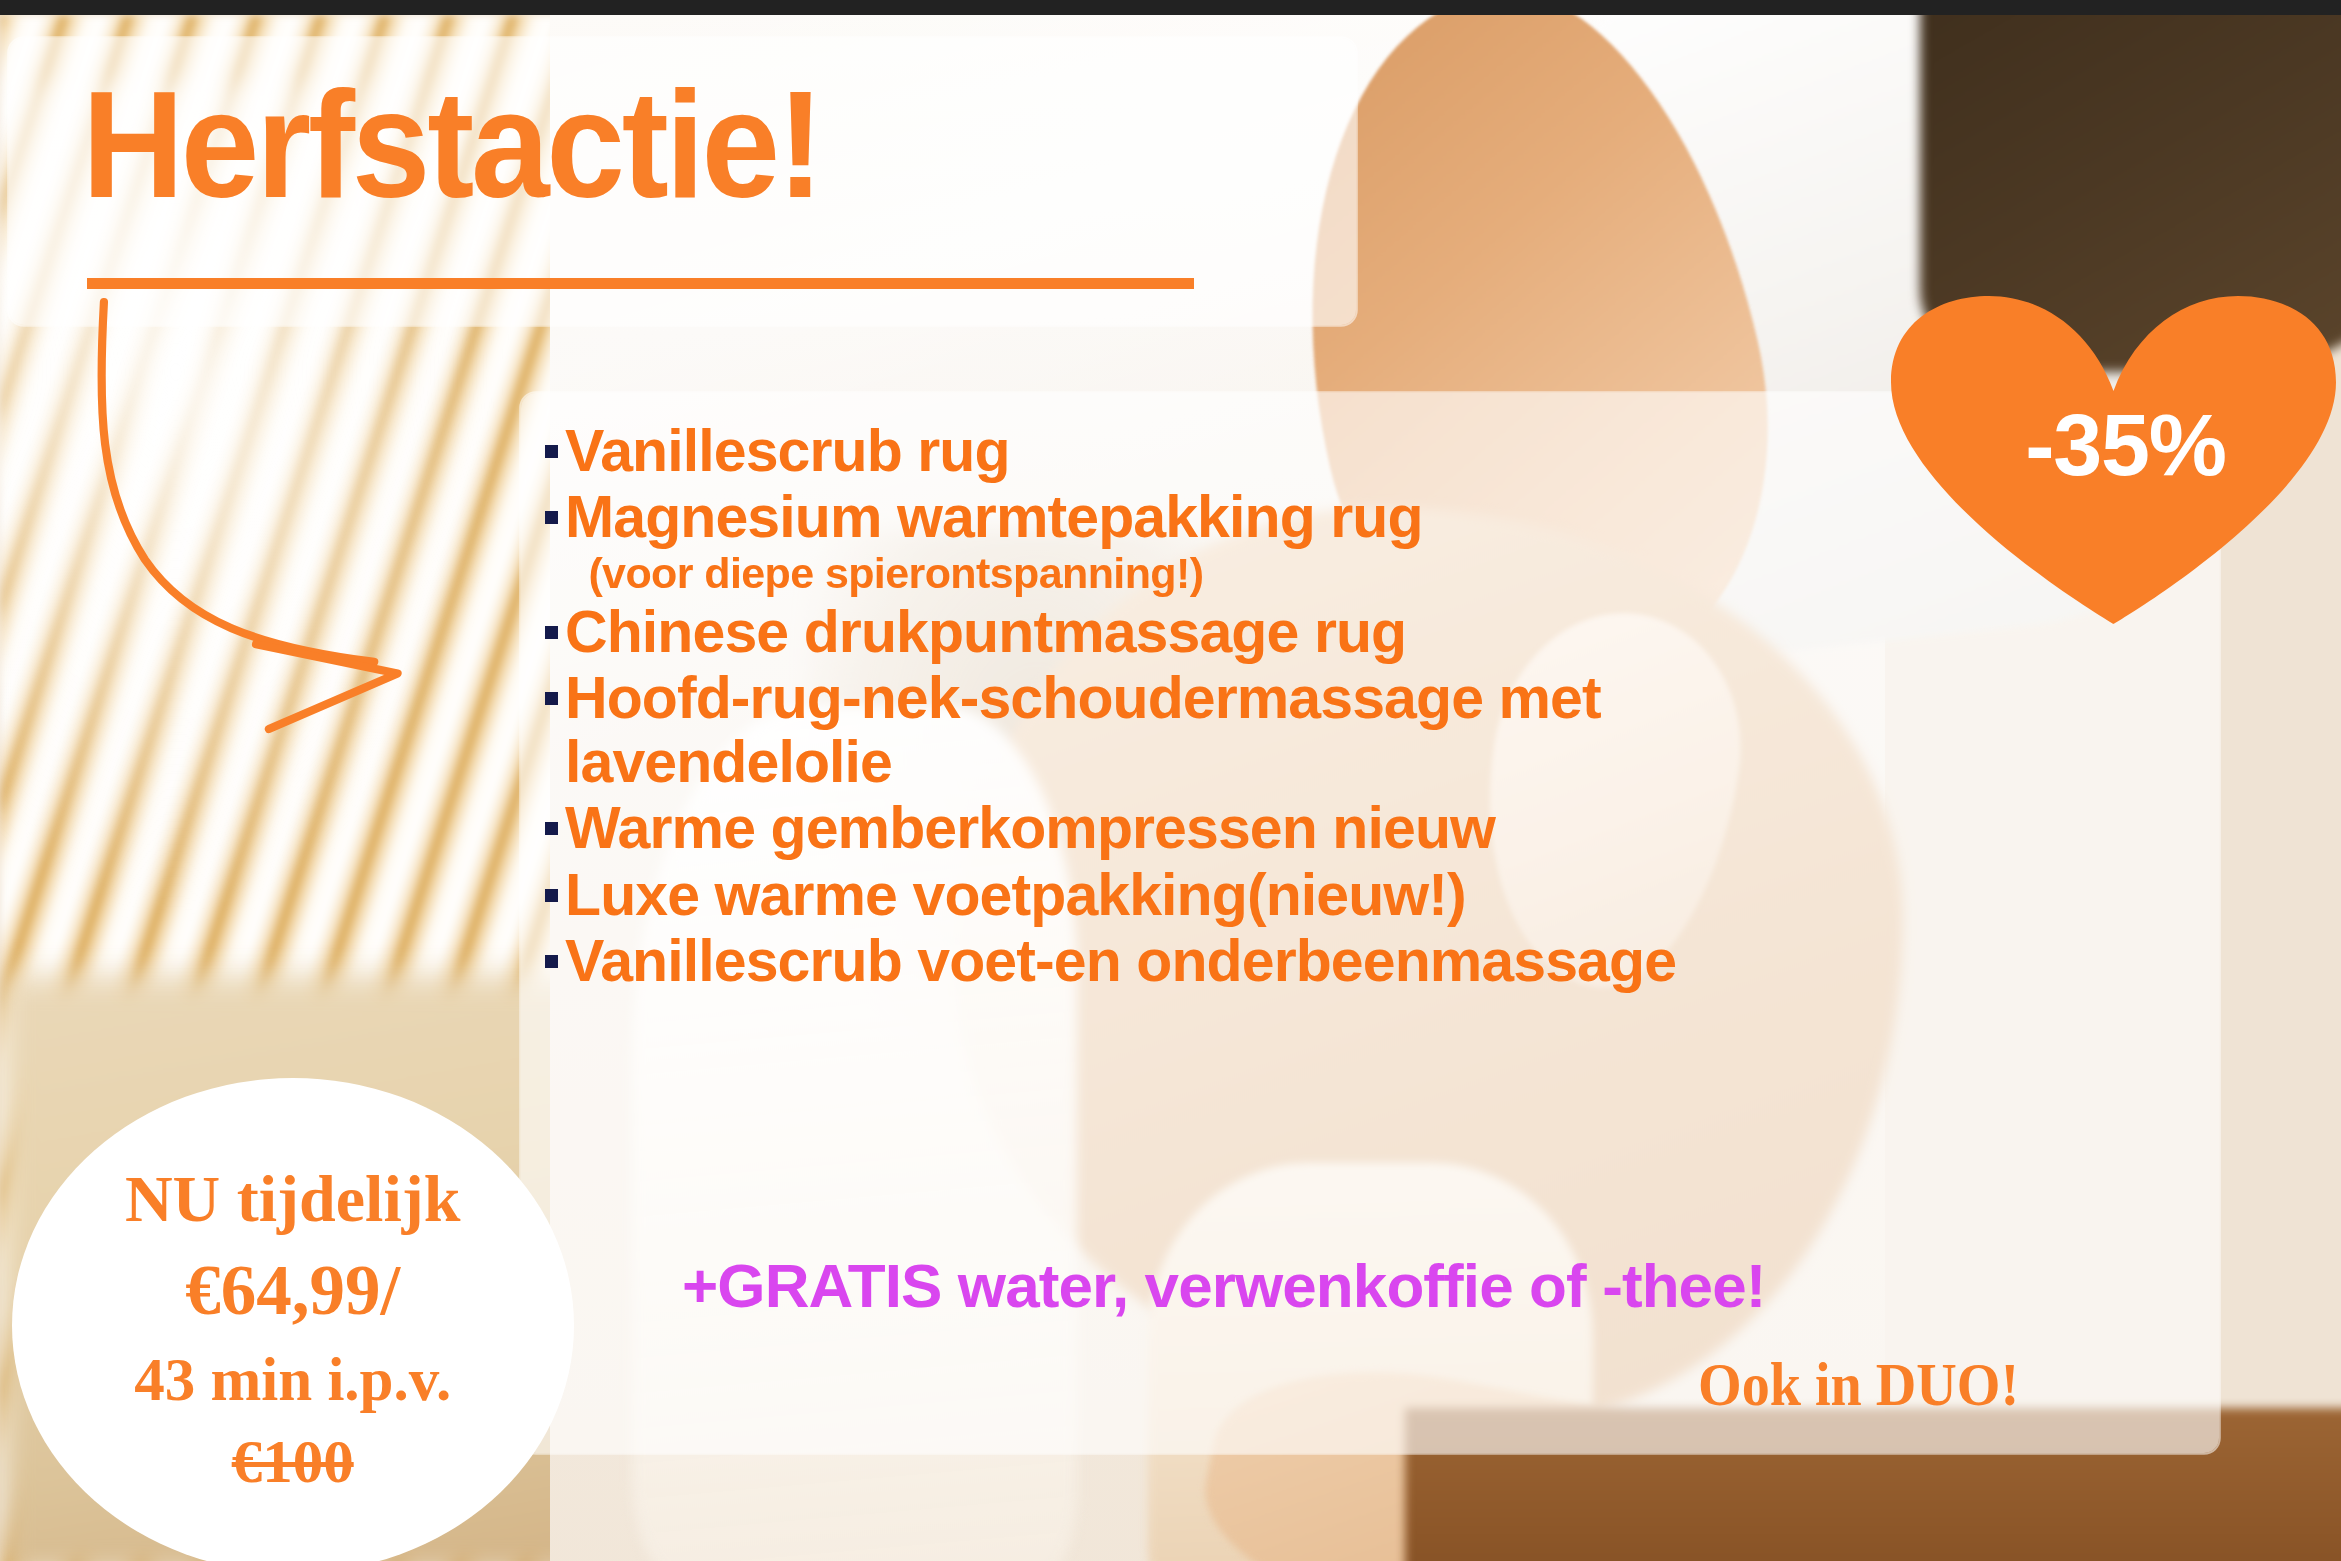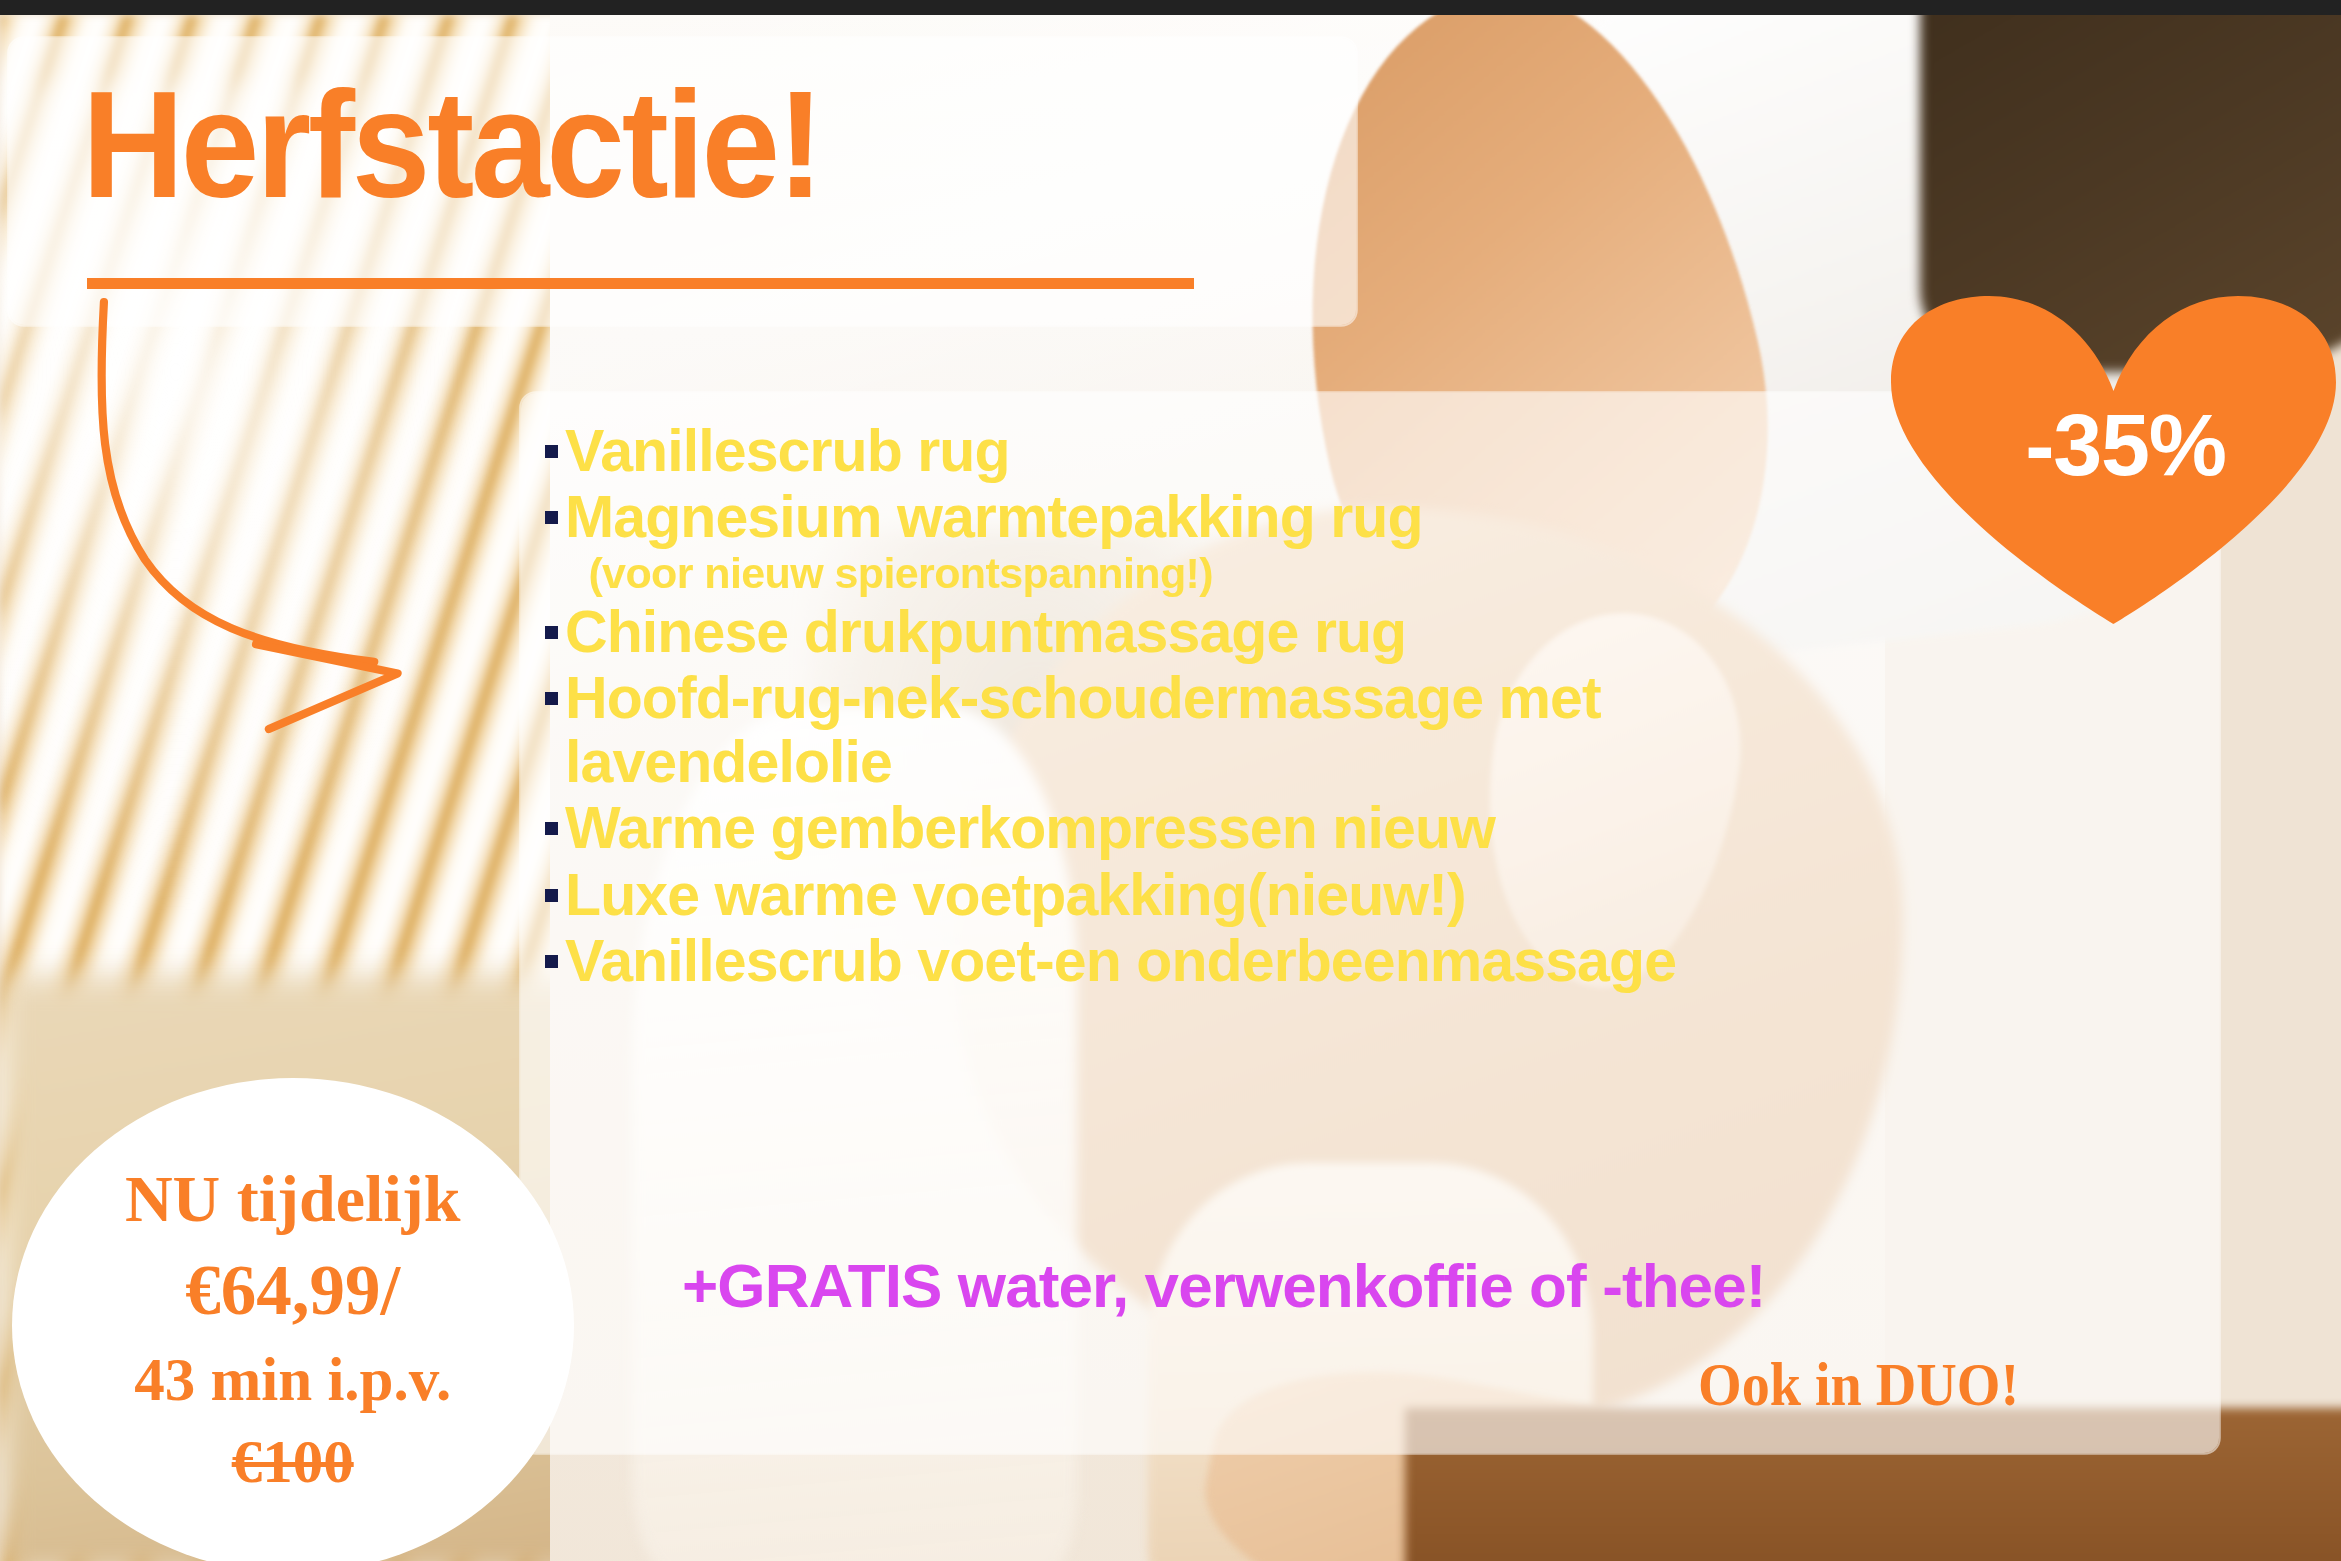--- a/index.html
+++ b/index.html
@@ -159,21 +159,21 @@
 
   
   .list{
     position:absolute;left:545px;top:404px;width:1733px;
   }
   .list-row{
     display:flex;
     align-items:flex-start;
     font-family:"Liberation Sans", sans-serif;
     font-weight:bold;
-    color:#fde047;
+    color:#f97316;
     font-size:59px;
     line-height:1.085;
     letter-spacing:-0.9px;
     margin-bottom:2.3px;
     white-space:nowrap;
   }
   .bullet{
     display:inline-block;
     width:13px;height:13px;
     background:#141A4B;
@@ -287,21 +287,21 @@
       <span class="bullet"></span>
       <span>
           <span class="list-text">Vanillescrub rug</span>
         </span>
     </div>
 
     <div class="list-row">
       <span class="bullet"></span>
       <span>
         <span class="list-text">Magnesium warmtepakking rug</span>
-        <span class="list-sub">(voor nieuw spierontspanning!)</span>
+        <span class="list-sub">(voor diepe spierontspanning!)</span>
       </span>
     </div>
 
     <div class="list-row">
       <span class="bullet"></span>
       <span>
           <span class="list-text">Chinese drukpuntmassage rug</span>
         </span>
     </div>
 

